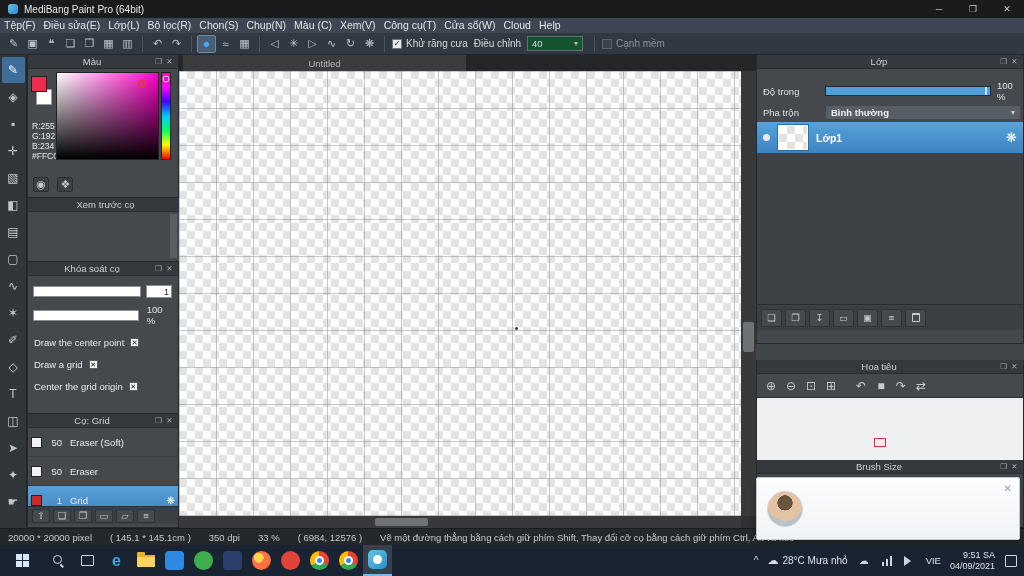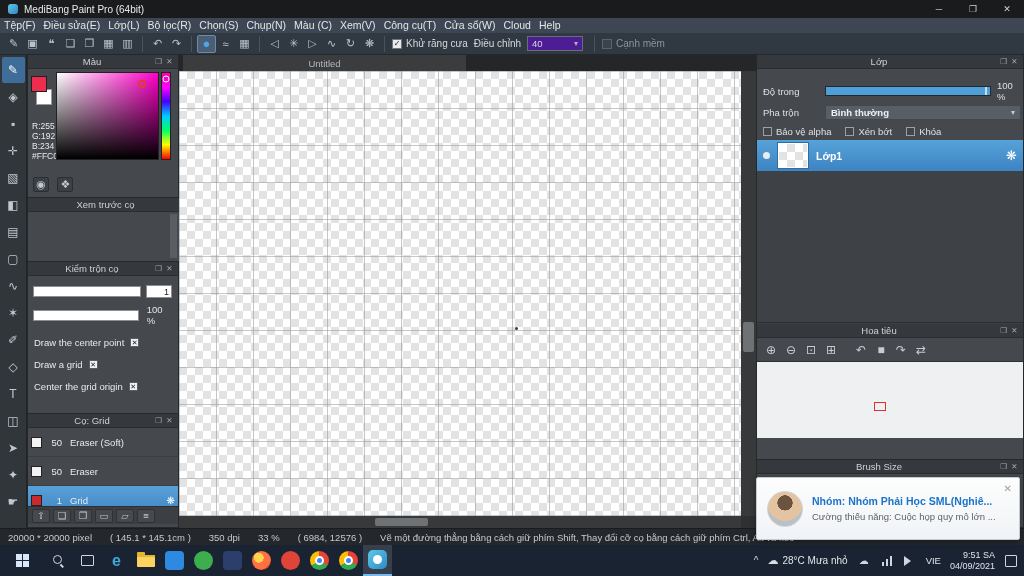--- a/index.html
+++ b/index.html
@@ -18,21 +18,21 @@
 .toolbar{background:#303842;border-bottom:1px solid #23282e;display:flex;align-items:center;font-size:10px;padding-left:4px}
 .tbico{width:19px;height:18px;display:flex;align-items:center;justify-content:center;color:#b9c2ca;font-size:11px}
 .tbico.bluedot{color:#4aa8e8;font-size:13px}
 .tbico.activeslot{background:#4a5f75;border:1px solid #6f8aa5;border-radius:2px}
 .tbsep{width:1px;height:16px;background:#4a525c;margin:0 5px}
 .chk{width:10px;height:10px;background:#e8eaec;border:1px solid #70767c;display:inline-flex;align-items:center;justify-content:center;margin:0 4px 0 2px}
 .chk i{font-style:normal;font-size:8px;color:#222;line-height:1}
 .chk.empty{background:#3a424c;border-color:#5a626c}
 .tblabel{color:#d6dade;margin-right:6px}
 .tblabel.dim{color:#8b939c}
-.tbselect{width:56px;height:15px;background:#4c1d95;border:1px solid #666e78;display:inline-flex;align-items:center;padding:0 4px;margin-right:6px}
+.tbselect{width:56px;height:15px;background:#14532d;border:1px solid #666e78;display:inline-flex;align-items:center;padding:0 4px;margin-right:6px}
 .tbselect b{flex:1;font-weight:normal;font-size:9.5px}
 .tbselect i{font-style:normal;font-size:8px;color:#aab2ba}
 
 .toolstrip{background:#31363b;border-right:1px solid #202428;display:flex;flex-direction:column;align-items:center;padding-top:2px}
 .tool{width:23px;height:26px;display:flex;align-items:center;justify-content:center;color:#c2c8ce;font-size:12px;border-radius:2px;margin-bottom:1px}
 .tool.active{background:#3f6d99;color:#fff}
 
 .panel{background:#45494e;border:1px solid #26292c;border-top:none}
 .phead{height:14px;background:#35393e;display:flex;align-items:center;font-size:9.5px;color:#cdd1d5;border-bottom:1px solid #292c30;padding:0 3px}
 .phead .t{flex:1;text-align:center}
@@ -252,21 +252,21 @@
     <span class="picon">❐</span>
     <span class="picon">✕</span>
   </div>
   <div style="position:relative;height:49px">
     <div class="abs" style="left:142px;top:2px;width:7px;height:44px;background:#5a5e62"></div>
   </div>
 </div>
 
 <div class="panel abs" style="left:27px;top:262px;width:152px;height:152px">
   <div class="phead">
-    <span class="t">Kiểm trộn cọ</span>
+    <span class="t">Khóa soát cọ</span>
     <span class="picon">❐</span>
     <span class="picon">✕</span>
   </div>
   <div style="position:relative;height:137px;overflow:hidden">
     <div class="ctlrow" style="margin:9px 5px 0">
       <span class="slider"></span>
       <span class="valbox">1</span>
     </div>
     <div class="ctlrow" style="margin:6px 5px 0">
       <span class="slider"></span>
@@ -369,28 +369,20 @@
         <span class="opacityhandle"></span>
       </span>
     <span>100 %</span>
   </div>
   <div class="lblrow" style="height:20px">
     <span style="flex:0 0 62px">Pha trộn</span>
     <span class="blendselect">
         <b>Bình thường</b>
         <i>▾</i>
       </span>
-  </div>
-  <div class="lblrow" style="height:18px">
-    <span class="lchk"></span>
-    <span style="margin-right:14px">Bảo vệ alpha</span>
-    <span class="lchk"></span>
-    <span style="margin-right:14px">Xén bớt</span>
-    <span class="lchk"></span>
-    <span>Khóa</span>
   </div>
   <div class="layerlist" style="position:relative;height:182px">
     <div class="layerrow">
       <span class="eyedot"></span>
       <span class="lthumb checker"></span>
       <span class="lname">Lớp1</span>
       <span class="gear" style="font-size:13px">❋</span>
     </div>
   </div>
   <div class="pfootbar" style="height:26px">
@@ -399,21 +391,21 @@
     <span class="fico" style="width:21px;height:18px">↧</span>
     <span class="fico" style="width:21px;height:18px">▭</span>
     <span class="fico" style="width:21px;height:18px">▣</span>
     <span class="fico" style="width:21px;height:18px">≡</span>
     <span class="fico" style="width:21px;height:18px">
         <span class="trash"></span>
       </span>
   </div>
 </div>
 
-<div class="panel abs" style="left:756px;top:324px;width:268px;height:136px">
+<div class="panel abs" style="left:756px;top:360px;width:268px;height:136px">
   <div class="phead">
     <span class="t">Hoa tiêu</span>
     <span class="picon">❐</span>
     <span class="picon">✕</span>
   </div>
   <div class="navzoom">
     <span class="nico">⊕</span>
     <span class="nico">⊖</span>
     <span class="nico">⊡</span>
     <span class="nico">⊞</span>
@@ -432,24 +424,20 @@
   <div class="phead">
     <span class="t">Brush Size</span>
     <span class="picon">❐</span>
     <span class="picon">✕</span>
   </div>
 </div>
 
 <div class="notif abs" style="left:756px;top:477px;width:264px;height:63px">
   <span class="nclose">✕</span>
   <span class="avatar"></span>
-  <span style="flex:1;overflow:hidden">
-    <div class="ntitle">Nhóm: Nhóm Phải Học SML(Nghiê...</div>
-    <div class="nbody">Cường thiếu năng: Cuộc họp quy mô lớn ...</div>
-  </span>
 </div>
 
 <div class="statusbar abs" style="left:0;top:528px;width:1024px;height:17px">
   <span>20000 * 20000 pixel</span>
   <span>( 145.1 * 145.1cm )</span>
   <span>350 dpi</span>
   <span>33 %</span>
   <span>( 6984, 12576 )</span>
   <span>Vẽ một đường thẳng bằng cách giữ phím Shift, Thay đổi cỡ cọ bằng cách giữ phím Ctrl, Alt và kéo</span>
 </div>

